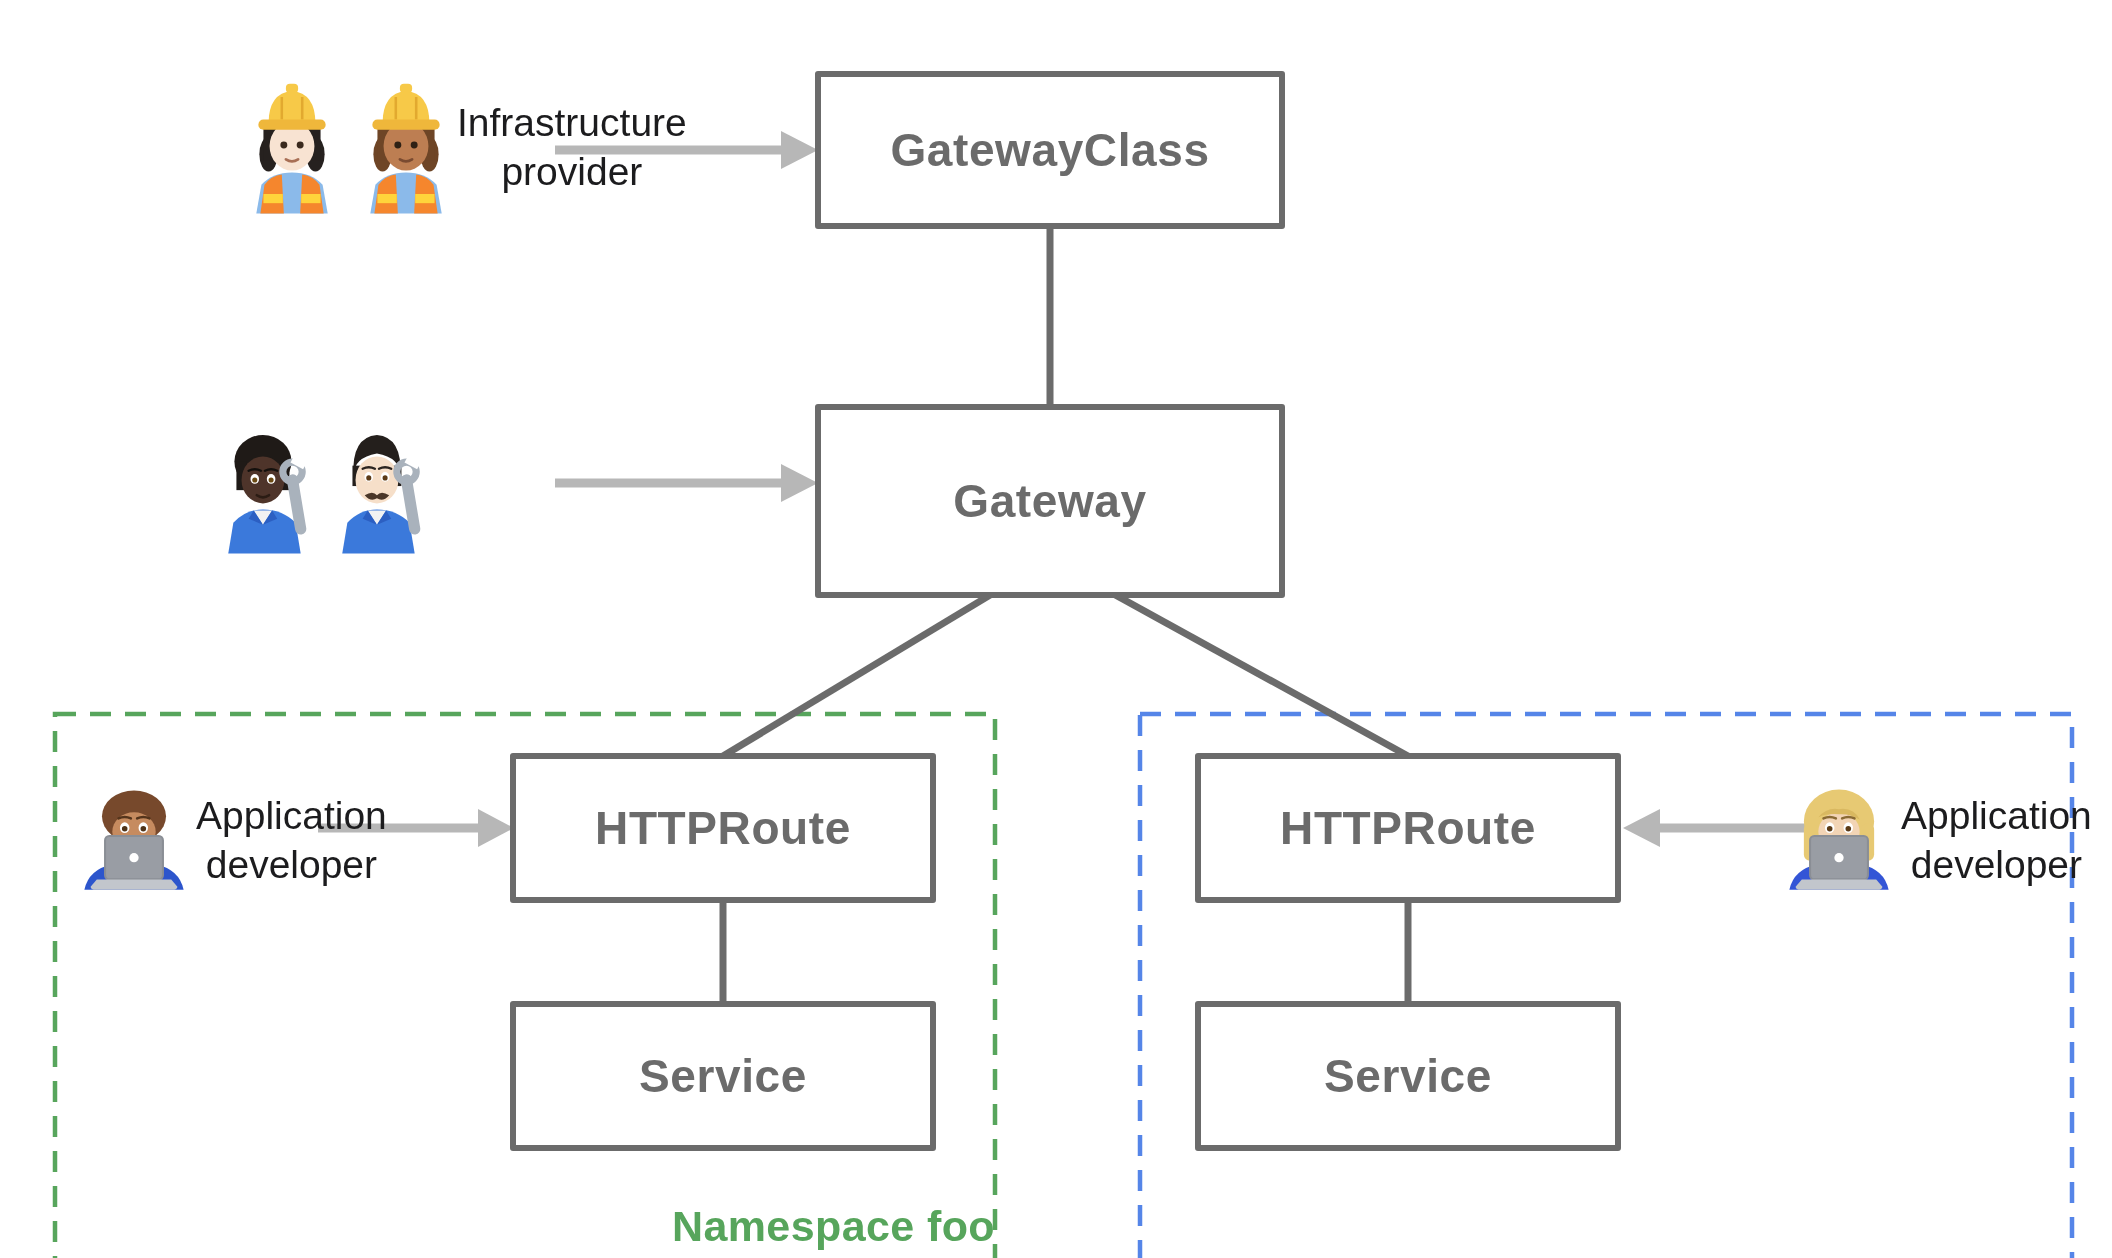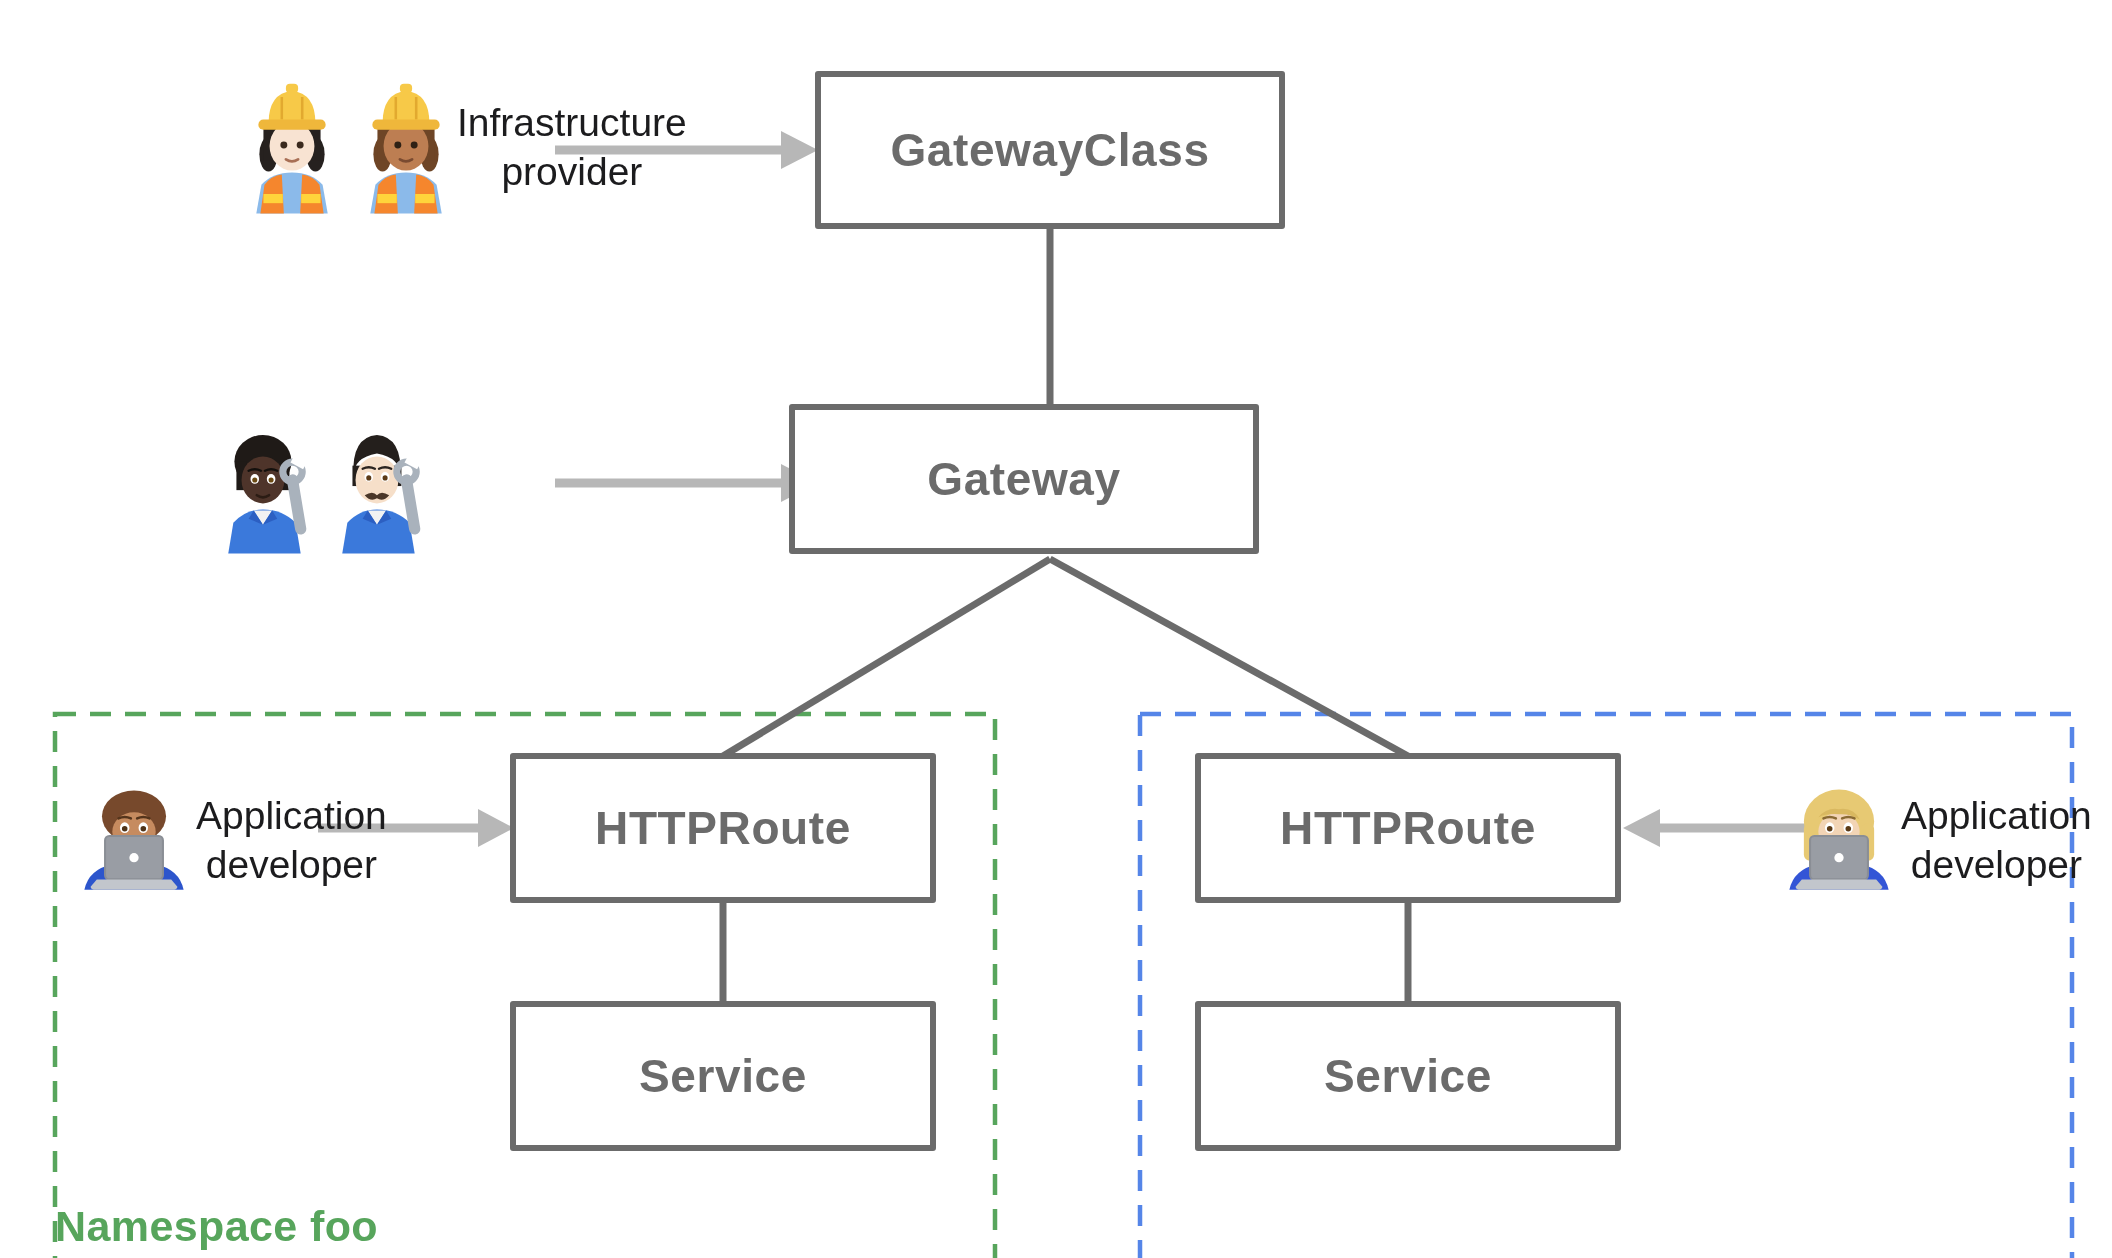--- a/index.html
+++ b/index.html
@@ -45,21 +45,21 @@
     align-items: center;
     color: var(--actor-text, #1C1C1E);
     font-size: 39px;
     line-height: 49px;
     text-align: center;
   }
   .actor .icons { display: flex; gap: 12px; align-items: flex-end; }
   .actor .actor-label { margin-top: 8px; }
   .ns-label {
     position: absolute;
-    text-align: left;
+    text-align: right;
     font-weight: bold;
     font-size: 43px;
     letter-spacing: 0.4px;
   }
   .ns-label.foo { color: var(--ns-foo, #57A55C); }
   .ns-label.bar { color: var(--ns-bar, #5585E8); }
 </style>
 </head>
 <body>
 
@@ -90,21 +90,21 @@
     </g>
     <g>
       <line class="arrow-line" x1="1840" y1="812" x2="1659" y2="812"></line>
       <polygon class="arrow-head" points="1660,793 1660,831 1623,812"></polygon>
     </g>
   </svg>
 
   <div class="node" style="left:815px; top:55px; width:470px; height:158px">
     <span>GatewayClass</span>
   </div>
-  <div class="node" style="left:789px; top:388px; width:470px; height:150px">
+  <div class="node" style="left:815px; top:388px; width:470px; height:194px">
     <span>Gateway</span>
   </div>
   <div class="node" style="left:510px; top:737px; width:426px; height:150px">
     <span>HTTPRoute</span>
   </div>
   <div class="node" style="left:510px; top:985px; width:426px; height:150px">
     <span>Service</span>
   </div>
   <div class="node" style="left:1195px; top:737px; width:426px; height:150px">
     <span>HTTPRoute</span>

